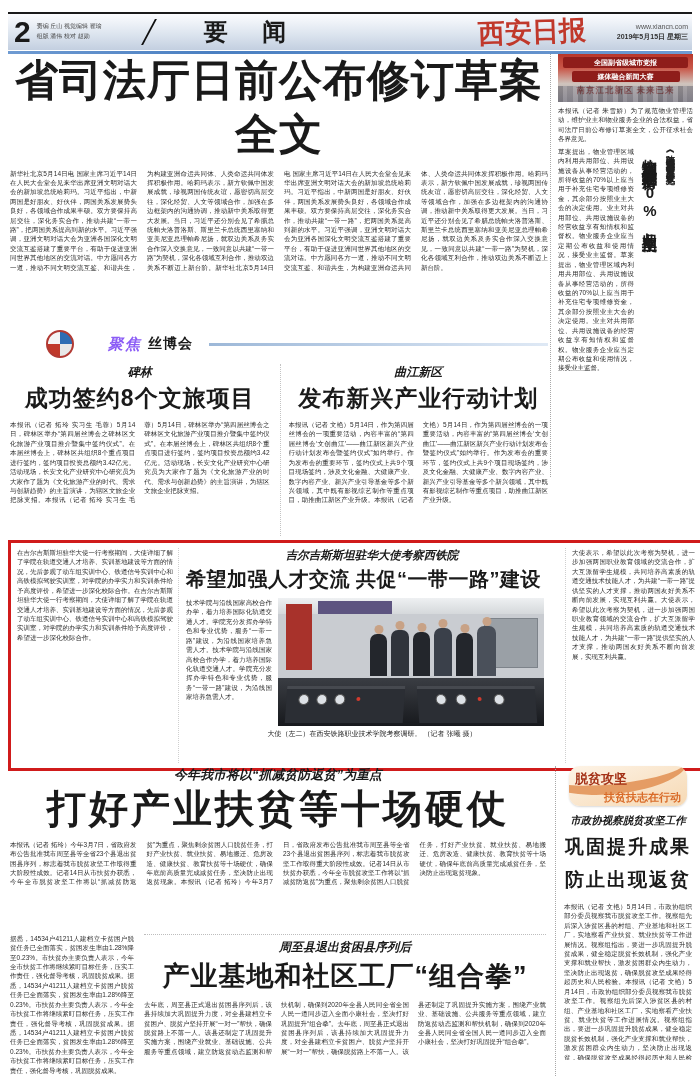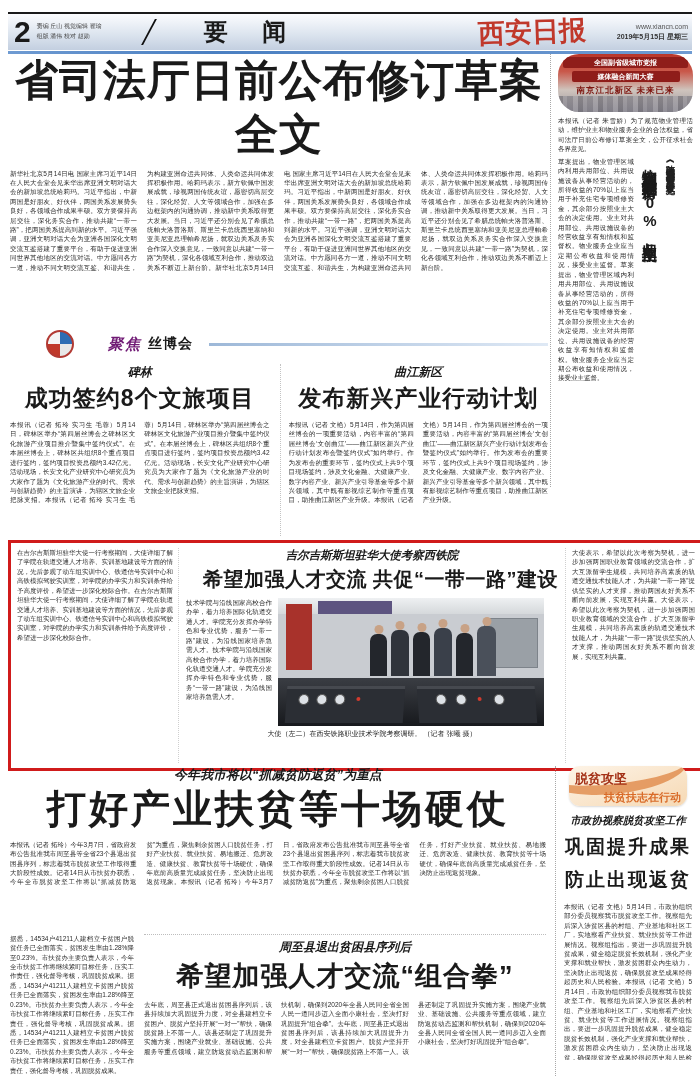--- a/index.html
+++ b/index.html
@@ -20,58 +20,58 @@
   .blueline{height:3px;background:linear-gradient(90deg,#6f9bd2,#4a7fc1 30%,#6f9bd2);margin-top:1px;}
   
   .bt{font-size:6.5px;line-height:1.45;text-align:justify;color:#2b2b2b;word-break:break-all;overflow:hidden;}
   .kicker{text-align:center;font-weight:bold;font-style:italic;}
   
   .lead{position:absolute;left:10px;top:54px;width:538px;}
   .lead h1{margin:0;font-size:43px;line-height:1.25;text-align:center;letter-spacing:1px;}
   .lead .body{margin-top:7px;column-count:4;column-gap:10px;height:204px;}
   
   .rtop{position:absolute;left:550px;top:54px;width:142px;border-left:1px dotted #a8a8a8;padding-left:7px;}
-  .banner{position:relative;width:135px;height:58px;overflow:hidden;
-          background:linear-gradient(180deg,#b8362a 0%,#c9584a 30%,#cfc4bd 62%,#98939b 100%);border-radius:21px;}
+  .banner{position:relative;width:135px;height:48px;overflow:hidden;
+          background:linear-gradient(180deg,#b8362a 0%,#c9584a 30%,#cfc4bd 62%,#98939b 100%);}
   .ribbon{position:relative;margin:3px auto 0;width:92%;background:#8f1d1a;color:#fff;
           font-size:7px;font-weight:bold;text-align:center;line-height:11px;border-radius:2px;}
   .ribbon.r2{width:80%;}
   .banner .slogan{position:relative;margin-top:3px;text-align:center;font-size:8.5px;font-weight:bold;
           color:#7e150f;font-family:"Liberation Serif","DejaVu Serif",serif;letter-spacing:1px;}
   .skyline{position:absolute;left:0;bottom:0;width:100%;height:16px;opacity:.55;
           background:repeating-linear-gradient(90deg,#5d5d66 0 5px,#8b8b94 5px 9px,#6e6e78 9px 15px,#9a9aa2 15px 20px);}
   .prop-intro{margin-top:4px;width:135px;}
   .prop-row{display:flex;margin-top:3px;height:330px;}
   .prop-body{width:76px;}
   .vhead{writing-mode:vertical-rl;text-orientation:upright;font-weight:bold;font-size:15px;
          letter-spacing:1.5px;line-height:1.1;margin-left:7px;height:330px;}
   .vkick{writing-mode:vertical-rl;text-orientation:upright;font-weight:bold;font-size:9px;
          letter-spacing:1px;margin-left:6px;height:268px;color:#222;}
   
   .expo{position:absolute;left:10px;top:330px;width:538px;}
   .badge-row{display:flex;align-items:center;height:28px;}
   .expo-logo{width:24px;height:24px;border-radius:50%;border:2px solid #b23a33;margin-left:36px;
              background:conic-gradient(#2e6db4 0 90deg,#e8e8e8 90deg 180deg,#c0392b 180deg 270deg,#f4f4f4 270deg);}
   .badge-focus{font-family:"Liberation Serif","DejaVu Serif",serif;font-style:italic;font-weight:bold;
-               color:#701a75;font-size:15px;margin-left:34px;letter-spacing:2px;text-align:right;}
+               color:#8b5cf6;font-size:15px;margin-left:34px;letter-spacing:2px;text-align:right;}
   .badge-name{font-weight:bold;font-size:14px;margin-left:6px;letter-spacing:1px;}
   .badge-line{flex:1;height:3px;margin-left:16px;background:linear-gradient(90deg,#9db8d8,#dfe9f5);}
   .expo-arts{display:flex;margin-top:6px;}
   .expo-art{width:260px;}
   .expo-art+.expo-art{margin-left:10px;border-left:1px dotted #c3c3c3;padding-left:8px;}
   .expo-art .kicker{font-size:12px;}
   .expo-art h2{margin:2px 0 6px;font-size:23px;text-align:center;letter-spacing:1px;}
   .expo-art .body{column-count:2;column-gap:9px;height:116px;}
   
   .redbox{position:absolute;left:8px;top:540px;width:678px;height:215px;border:3px solid #d01b1b;
           background:#fff;display:flex;padding:5px 6px;box-sizing:content-box;}
   .rb-left{width:156px;border-right:1px dotted #cfcfcf;padding-right:5px;}
   .rb-center{width:372px;padding:0 7px;}
   .rb-center .kicker{font-size:11.5px;font-weight:bold;}
-  .rb-center h2{margin:3px 0 5px;font-size:20px;text-align:right;letter-spacing:.5px;}
+  .rb-center h2{margin:3px 0 5px;font-size:20px;text-align:left;letter-spacing:.5px;}
   .rb-mid{display:flex;}
   .rb-midbody{width:86px;margin-right:6px;height:128px;}
   .caption{margin-top:3px;text-align:center;font-size:7px;color:#222;}
   .rb-right{flex:1;border-left:1px dotted #cfcfcf;padding-left:6px;}
   
   .photo{position:relative;width:266px;height:128px;background:#c9ccd1;overflow:hidden;flex:none;}
   .ph-ceiling{position:absolute;top:0;left:0;width:100%;height:16px;background:linear-gradient(#eef0f2,#d5d8db);}
   .ph-redbanner{position:absolute;left:8px;top:6px;width:26px;height:66px;background:#a8322b;}
   .ph-purplebanner{position:absolute;left:40px;top:3px;width:74px;height:13px;background:#5d5480;}
   .ph-machine{position:absolute;right:6px;top:20px;width:52px;height:48px;background:#9aa0a6;border:1px solid #7d838a;}
@@ -215,21 +215,21 @@
     <div class="bleft">
       <div class="poverty">
         <div class="kicker">今年我市将以“抓减贫防返贫”为重点</div>
         <h1>打好产业扶贫等十场硬仗</h1>
         <div class="body bt">本报讯（记者 拓玲）今年3月7日，省政府发布公告批准我市周至县等全省23个县退出贫困县序列，标志着我市脱贫攻坚工作取得重大阶段性成效。记者14日从市扶贫办获悉，今年全市脱贫攻坚工作将以“抓减贫防返贫”为重点，聚焦剩余贫困人口脱贫任务，打好产业扶贫、就业扶贫、易地搬迁、危房改造、健康扶贫、教育扶贫等十场硬仗，确保年底前高质量完成减贫任务，坚决防止出现返贫现象。本报讯（记者 拓玲）今年3月7日，省政府发布公告批准我市周至县等全省23个县退出贫困县序列，标志着我市脱贫攻坚工作取得重大阶段性成效。记者14日从市扶贫办获悉，今年全市脱贫攻坚工作将以“抓减贫防返贫”为重点，聚焦剩余贫困人口脱贫任务，打好产业扶贫、就业扶贫、易地搬迁、危房改造、健康扶贫、教育扶贫等十场硬仗，确保年底前高质量完成减贫任务，坚决防止出现返贫现象。</div>
       </div>
       <div class="subrow">
         <div class="c1 bt">据悉，14534户41211人建档立卡贫困户脱贫任务已全面落实，贫困发生率由1.28%降至0.23%。市扶贫办主要负责人表示，今年全市扶贫工作将继续紧盯目标任务，压实工作责任，强化督导考核，巩固脱贫成果。据悉，14534户41211人建档立卡贫困户脱贫任务已全面落实，贫困发生率由1.28%降至0.23%。市扶贫办主要负责人表示，今年全市扶贫工作将继续紧盯目标任务，压实工作责任，强化督导考核，巩固脱贫成果。据悉，14534户41211人建档立卡贫困户脱贫任务已全面落实，贫困发生率由1.28%降至0.23%。市扶贫办主要负责人表示，今年全市扶贫工作将继续紧盯目标任务，压实工作责任，强化督导考核，巩固脱贫成果。</div>
         <div class="zz">
           <div class="kicker">周至县退出贫困县序列后</div>
-          <h2>希望加强人才交流“组合拳”</h2>
+          <h2>产业基地和社区工厂“组合拳”</h2>
           <div class="body bt">去年底，周至县正式退出贫困县序列后，该县持续加大巩固提升力度，对全县建档立卡贫困户、脱贫户坚持开展“一对一”帮扶，确保脱贫路上不落一人。该县还制定了巩固提升实施方案，围绕产业就业、基础设施、公共服务等重点领域，建立防返贫动态监测和帮扶机制，确保到2020年全县人民同全省全国人民一道同步迈入全面小康社会，坚决打好巩固提升“组合拳”。去年底，周至县正式退出贫困县序列后，该县持续加大巩固提升力度，对全县建档立卡贫困户、脱贫户坚持开展“一对一”帮扶，确保脱贫路上不落一人。该县还制定了巩固提升实施方案，围绕产业就业、基础设施、公共服务等重点领域，建立防返贫动态监测和帮扶机制，确保到2020年全县人民同全省全国人民一道同步迈入全面小康社会，坚决打好巩固提升“组合拳”。</div>
         </div>
       </div>
     </div>
     <div class="bright cppcc">
       <div class="pbadge">
         <div class="swoosh"></div>
         <div class="l1">脱贫攻坚</div>
         <div class="l2">扶贫扶志在行动</div>
       </div>

